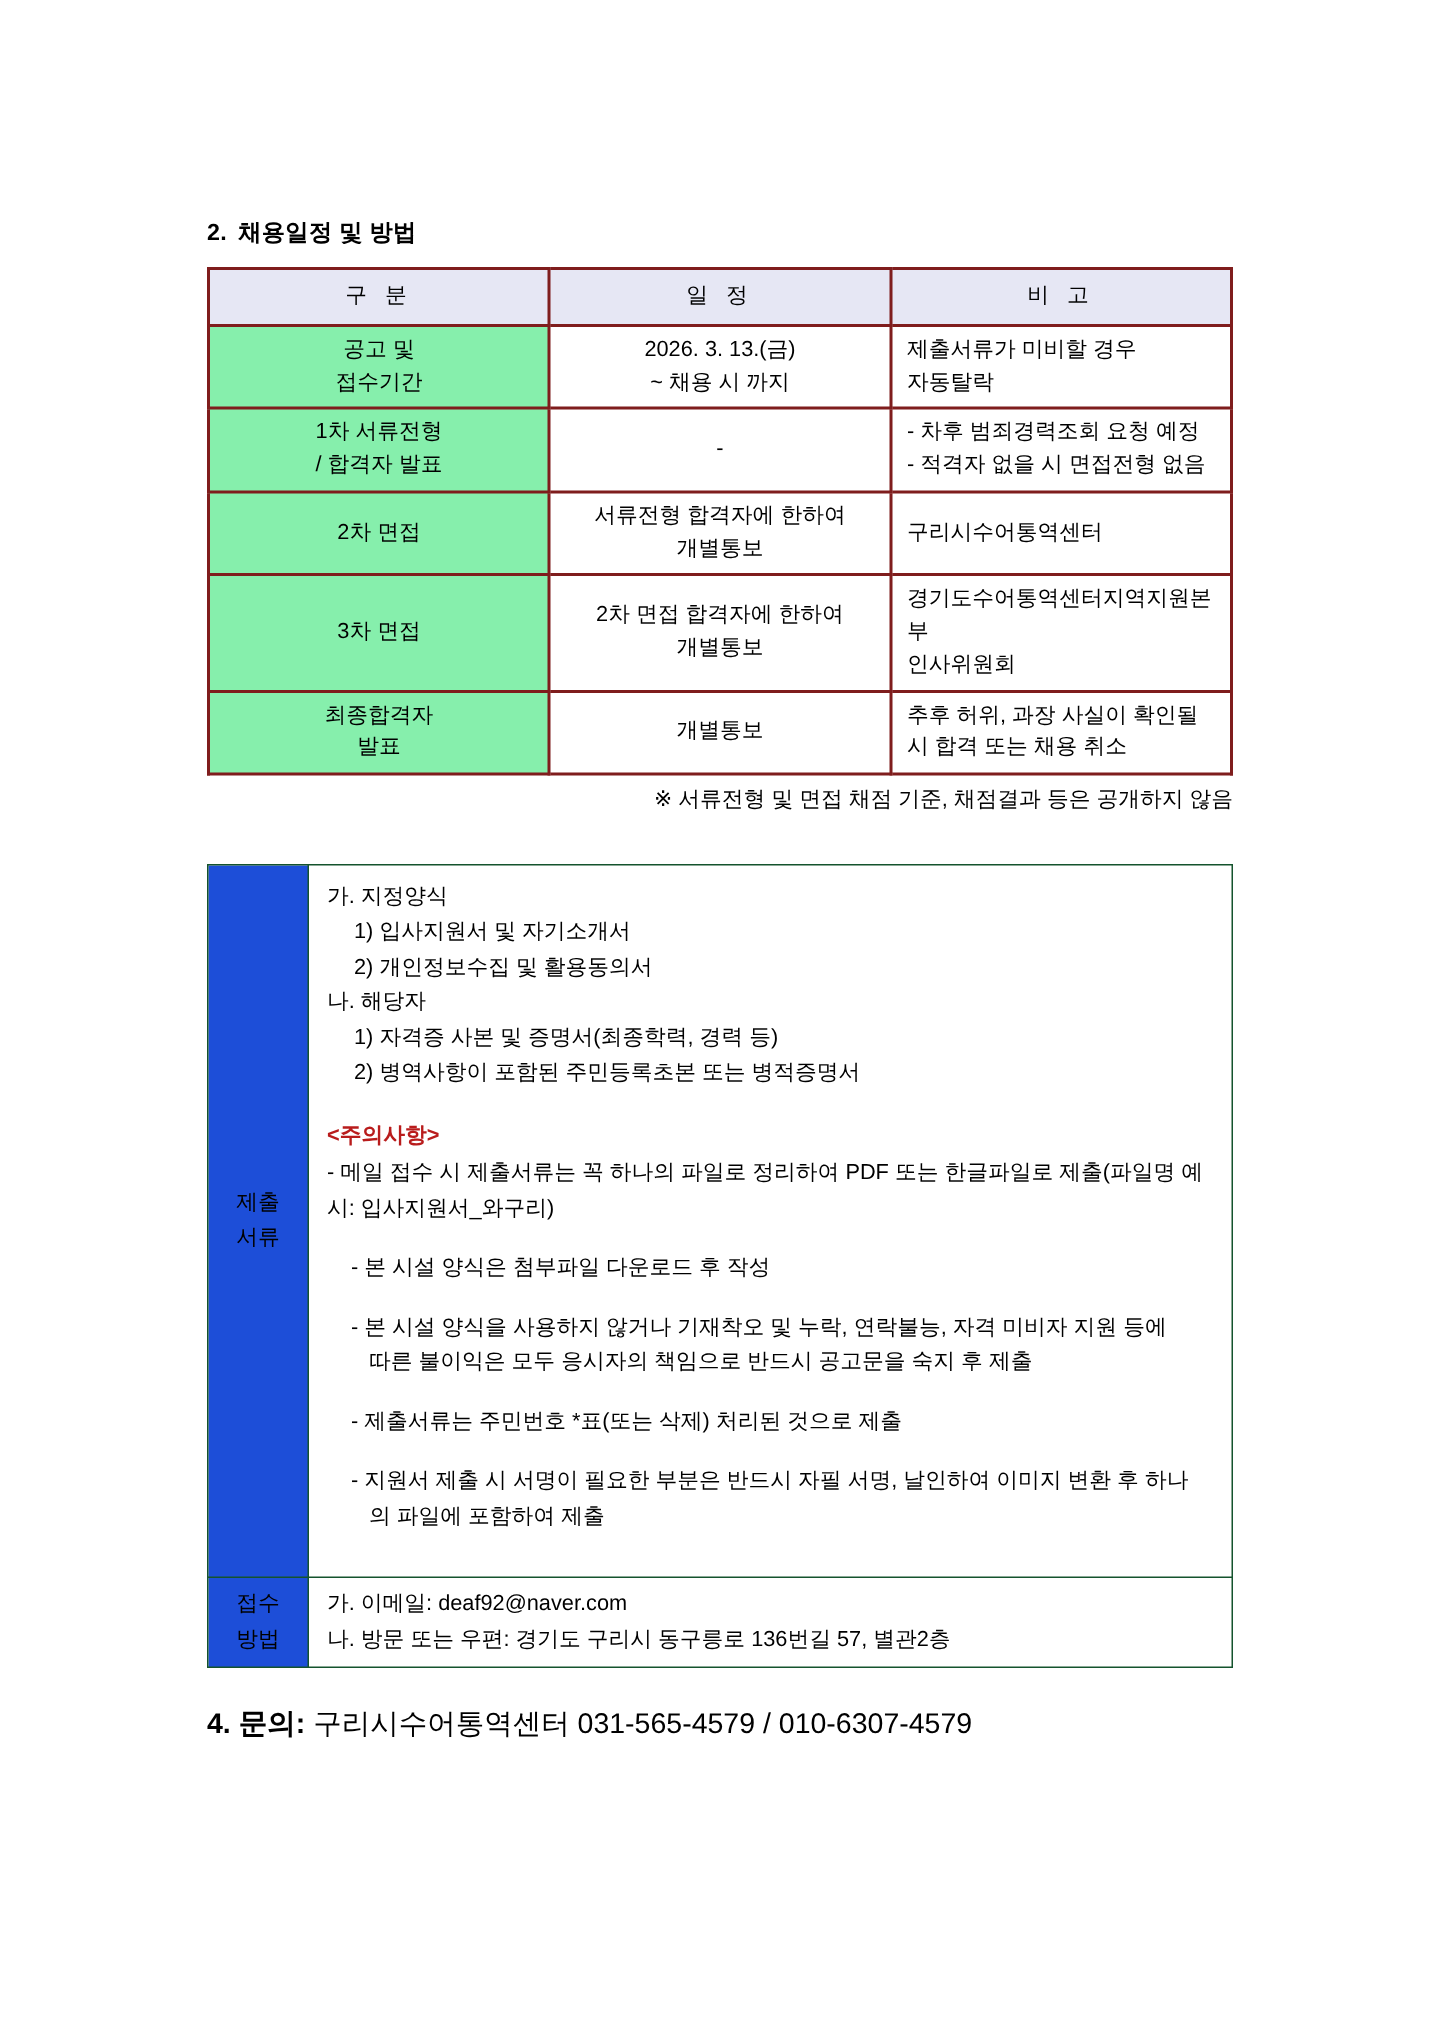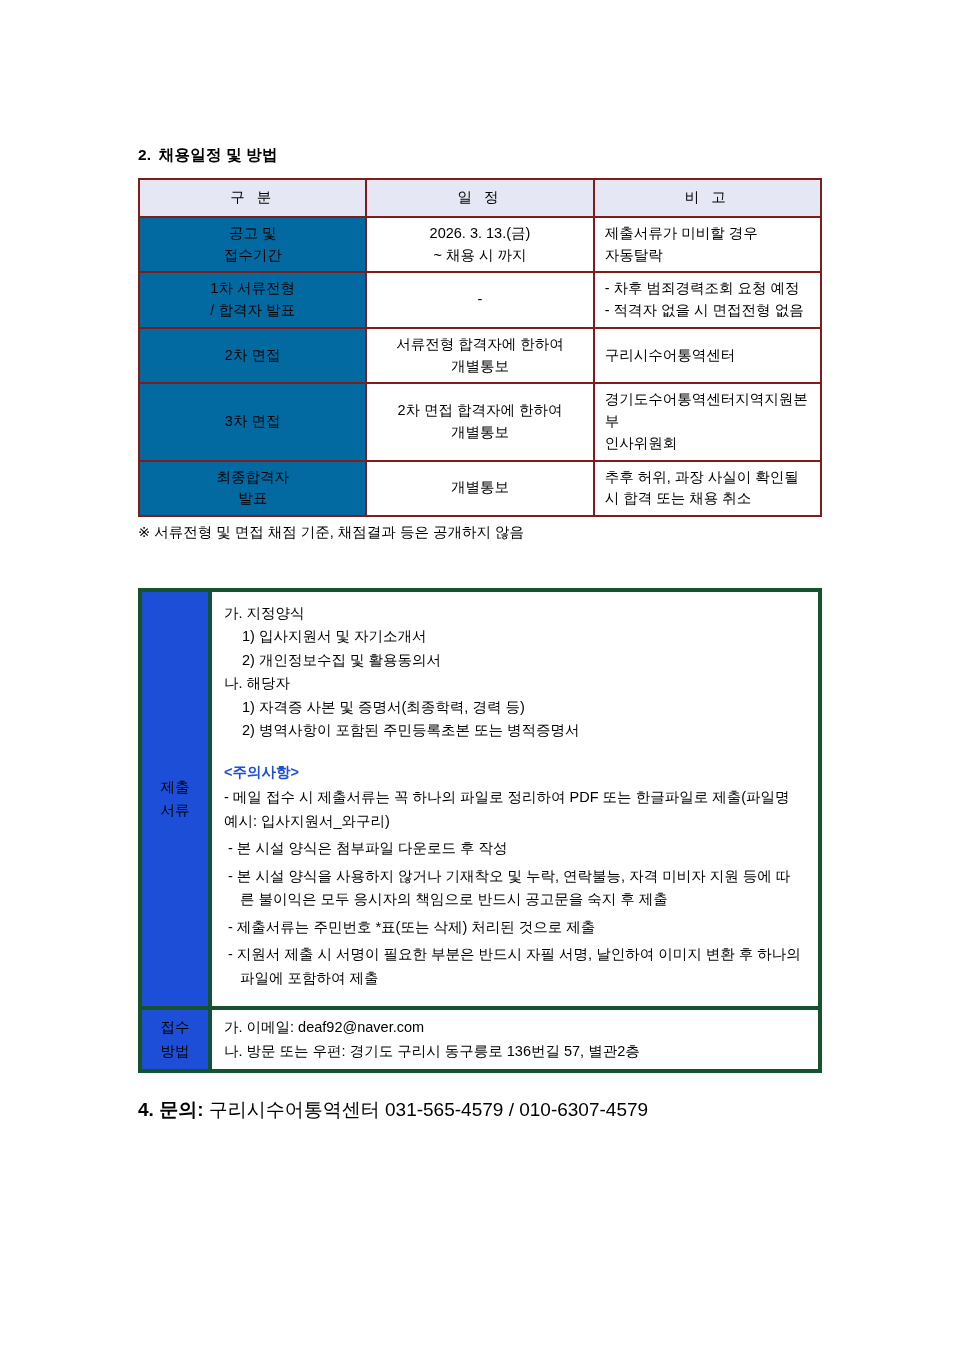--- a/index.html
+++ b/index.html
@@ -55,53 +55,54 @@
     line-height: 1.5;
   }
   table.sched thead th {
     background: #e6e7f4;
     text-align: center;
     font-weight: normal;
     letter-spacing: 4px;
     padding: 7px 0;
   }
   table.sched td.label {
-    background: #0369a1;
+    background: #86efac;
     text-align: center;
     width: 140px;
     white-space: pre-line;
   }
   table.sched td.mid {
     text-align: center;
     width: 256px;
     white-space: pre-line;
   }
   table.sched td.note {
     text-align: left;
     white-space: pre-line;
     padding-left: 10px;
   }
 
   .note-line {
     font-size: 14.5px;
-    margin: 6px 0 12px 0;
+    margin: 6px 0 0 0;
     letter-spacing: 0px;
+    text-align: right;
   }
 
   .spacer-lg { height: 34px; }
 
   
   table.docs {
     border-collapse: collapse;
     width: 684px;
     table-layout: fixed;
     font-size: 14.5px;
   }
   table.docs td {
-    border: 4px solid #14532d;
+    border: 1px solid #14532d;
     vertical-align: middle;
     line-height: 1.62;
   }
   table.docs td.label {
     background: #1d4ed8;
     text-align: center;
     width: 62px;
     white-space: pre-line;
     padding: 4px 2px;
   }
@@ -109,32 +110,32 @@
     padding: 10px 12px 12px 12px;
     text-align: left;
   }
   table.docs td.body2 {
     padding: 6px 12px 6px 12px;
     text-align: left;
   }
   .doc-line { margin: 0; }
   .doc-indent { margin: 0 0 0 18px; }
   .caution-title {
-    color: #1d4ed8;
+    color: #b91c1c;
     font-weight: bold;
     margin: 18px 0 2px 0;
   }
   .u { text-underline-offset: 2.5px; }
   .hang {
     margin: 0;
     padding-left: 0;
     text-indent: 0;
   }
   .hang-in {
-    margin: 4px;
+    margin: 16px;
     padding-left: 12px;
     text-indent: -12px;
   }
 
   .contact {
     font-size: 19px;
     margin-top: 24px;
   }
   .contact .lbl { font-weight: bold; }
 </style>

